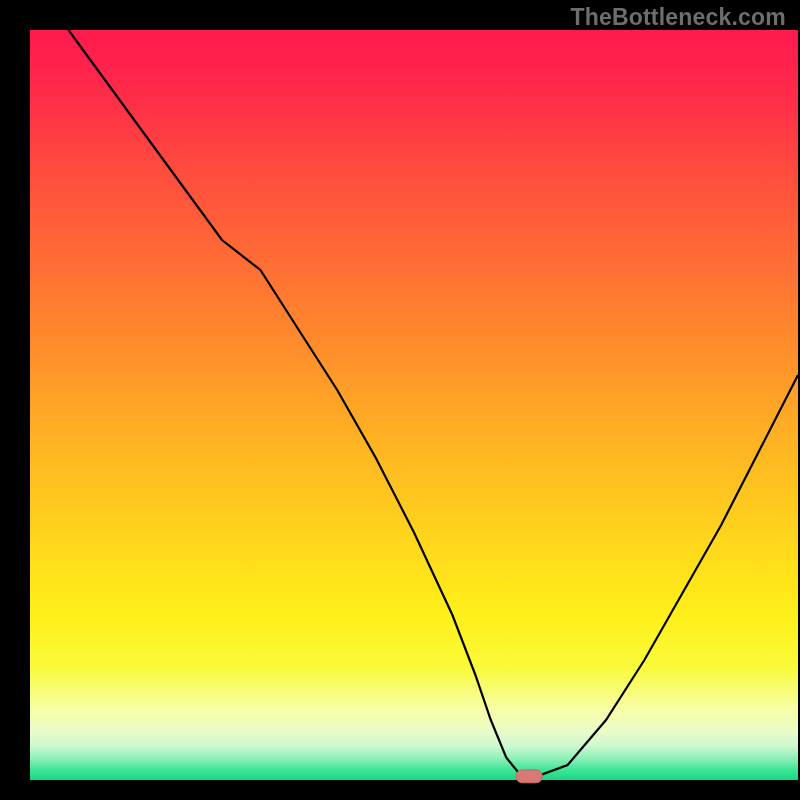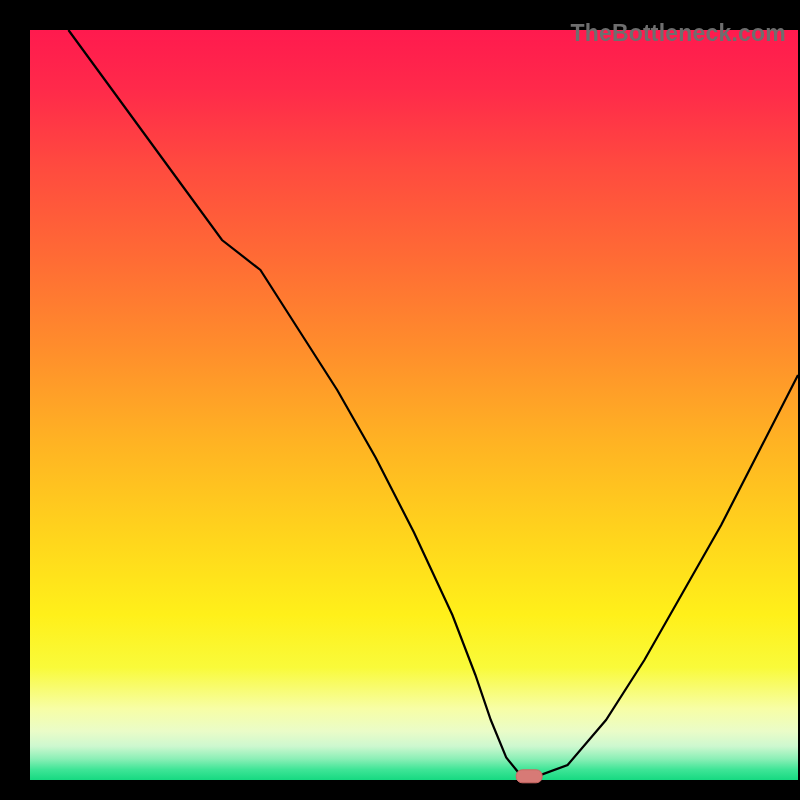--- a/index.html
+++ b/index.html
@@ -12,21 +12,21 @@
     font-family: Arial, Helvetica, sans-serif;
   }
   .frame {
     position: relative;
     width: 800px;
     height: 800px;
     background: #000;
   }
   .watermark {
     position: absolute;
-    top: 20px;
+    top: 4px;
     right: 14px;
     color: #6e6e6e;
     font-size: 23px;
     font-weight: 600;
     letter-spacing: 0.2px;
     z-index: 5;
   }
   svg {
     position: absolute;
     top: 0;

